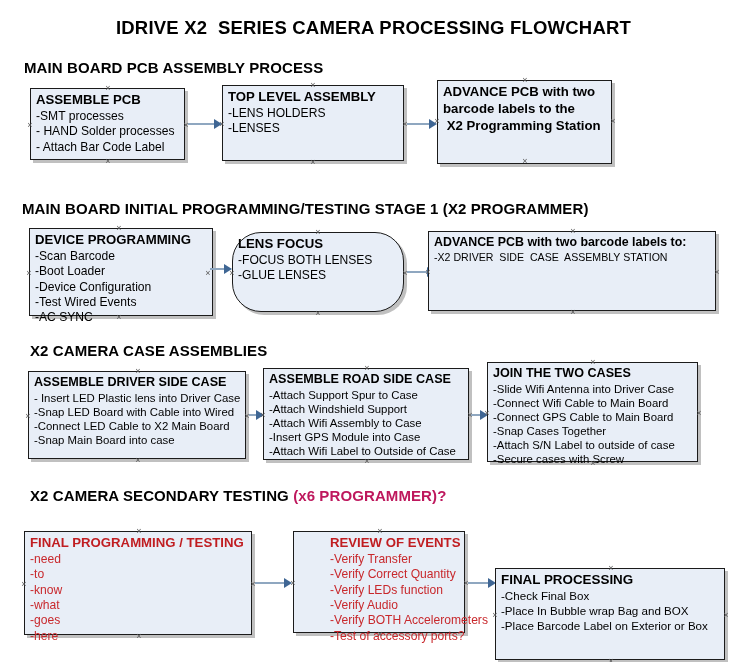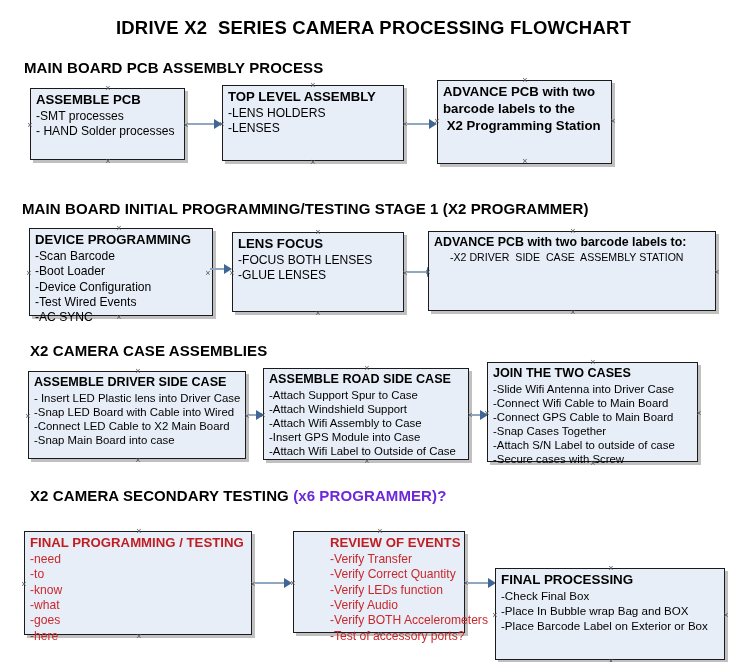--- a/index.html
+++ b/index.html
@@ -34,21 +34,21 @@
   }
   .section-title {
     position: absolute;
     font-size: 15px;
     font-weight: bold;
     color: #000000;
     white-space: pre;
     letter-spacing: 0.1px;
   }
   .section-title .accent {
-    color: #6d28d9;
+    color: #be185d;
   }
 
   
   .fbox {
     position: absolute;
     box-sizing: border-box;
     background: #e8eef7;
     border: 1.4px solid #1b1b1b;
     box-shadow: 3px 3px 0 rgba(140,140,140,0.55);
     padding: 3px 4px 3px 5px;
@@ -69,21 +69,21 @@
     white-space: pre;
   }
   
   .fbox.red .bx-title { color: #c01d21; }
   .fbox.red .bx-line  { color: #c8282c; }
 
   
   .fbox.dense .bx-title { font-size: 12.6px; }
   .fbox.dense .bx-line  { font-size: 11.4px; line-height: 1.23; }
   .fbox.tiny .bx-title  { font-size: 12.4px; }
-  .fbox.tiny .bx-line   { font-size: 10.6px; line-height: 1.2; margin-left: 16px; }
+  .fbox.tiny .bx-line   { font-size: 10.6px; line-height: 1.2; }
   .fbox.wide .bx-title  { font-size: 13.4px; }
   .fbox.wide .bx-line   { font-size: 11.6px; }
 
   
   .conn {
     position: absolute;
     height: 2px;
     background: #8fa7c0;
   }
   .conn-head {
@@ -114,20 +114,21 @@
 <div id="page">
 
   <div class="doc-title">IDRIVE X2  SERIES CAMERA PROCESSING FLOWCHART</div>
 
   <div class="section-title" style="left:24px; top:59px;">MAIN BOARD PCB ASSEMBLY PROCESS</div>
 
   <div class="fbox" style="left:30px; top:88px; width:155px; height:72px;">
     <div class="bx-title">ASSEMBLE PCB</div>
     <div class="bx-line">-SMT processes</div>
     <div class="bx-line">- HAND Solder processes</div>
+    <div class="bx-line">- Attach Bar Code Label</div>
     <span class="xmark" style="left:73px; top:-5px;"></span>
     <span class="xmark" style="left:-5px; top:32px;"></span>
     <span class="xmark" style="left:151px; top:32px;"></span>
     <span class="xmark" style="left:73px; top:68px;"></span>
   </div>
 
   <div class="conn" style="left:188px; top:123px; width:28px;"></div>
   <div class="conn-head" style="left:214px; top:119px;"></div>
 
   <div class="fbox" style="left:222px; top:85px; width:182px; height:76px;">
@@ -164,21 +165,21 @@
     <div class="bx-line">-AC SYNC</div>
     <span class="xmark" style="left:85px; top:-5px;"></span>
     <span class="xmark" style="left:-5px; top:40px;"></span>
     <span class="xmark" style="left:174px; top:40px;"></span>
     <span class="xmark" style="left:85px; top:84px;"></span>
   </div>
 
   <div class="conn" style="left:210px; top:268px; width:18px;"></div>
   <div class="conn-head" style="left:224px; top:264px;"></div>
 
-  <div class="fbox" style="left:232px; top:232px; width:172px; height:80px;">
+  <div class="fbox" style="left:232px; top:232px; width:172px; height:80px;border-radius:29px;">
     <div class="bx-title">LENS FOCUS</div>
     <div class="bx-line">-FOCUS BOTH LENSES</div>
     <div class="bx-line">-GLUE LENSES</div>
     <span class="xmark" style="left:81px; top:-5px;"></span>
     <span class="xmark" style="left:-5px; top:36px;"></span>
     <span class="xmark" style="left:168px; top:36px;"></span>
     <span class="xmark" style="left:81px; top:76px;"></span>
   </div>
 
   <div class="conn" style="left:407px; top:271px; width:22px;"></div>

